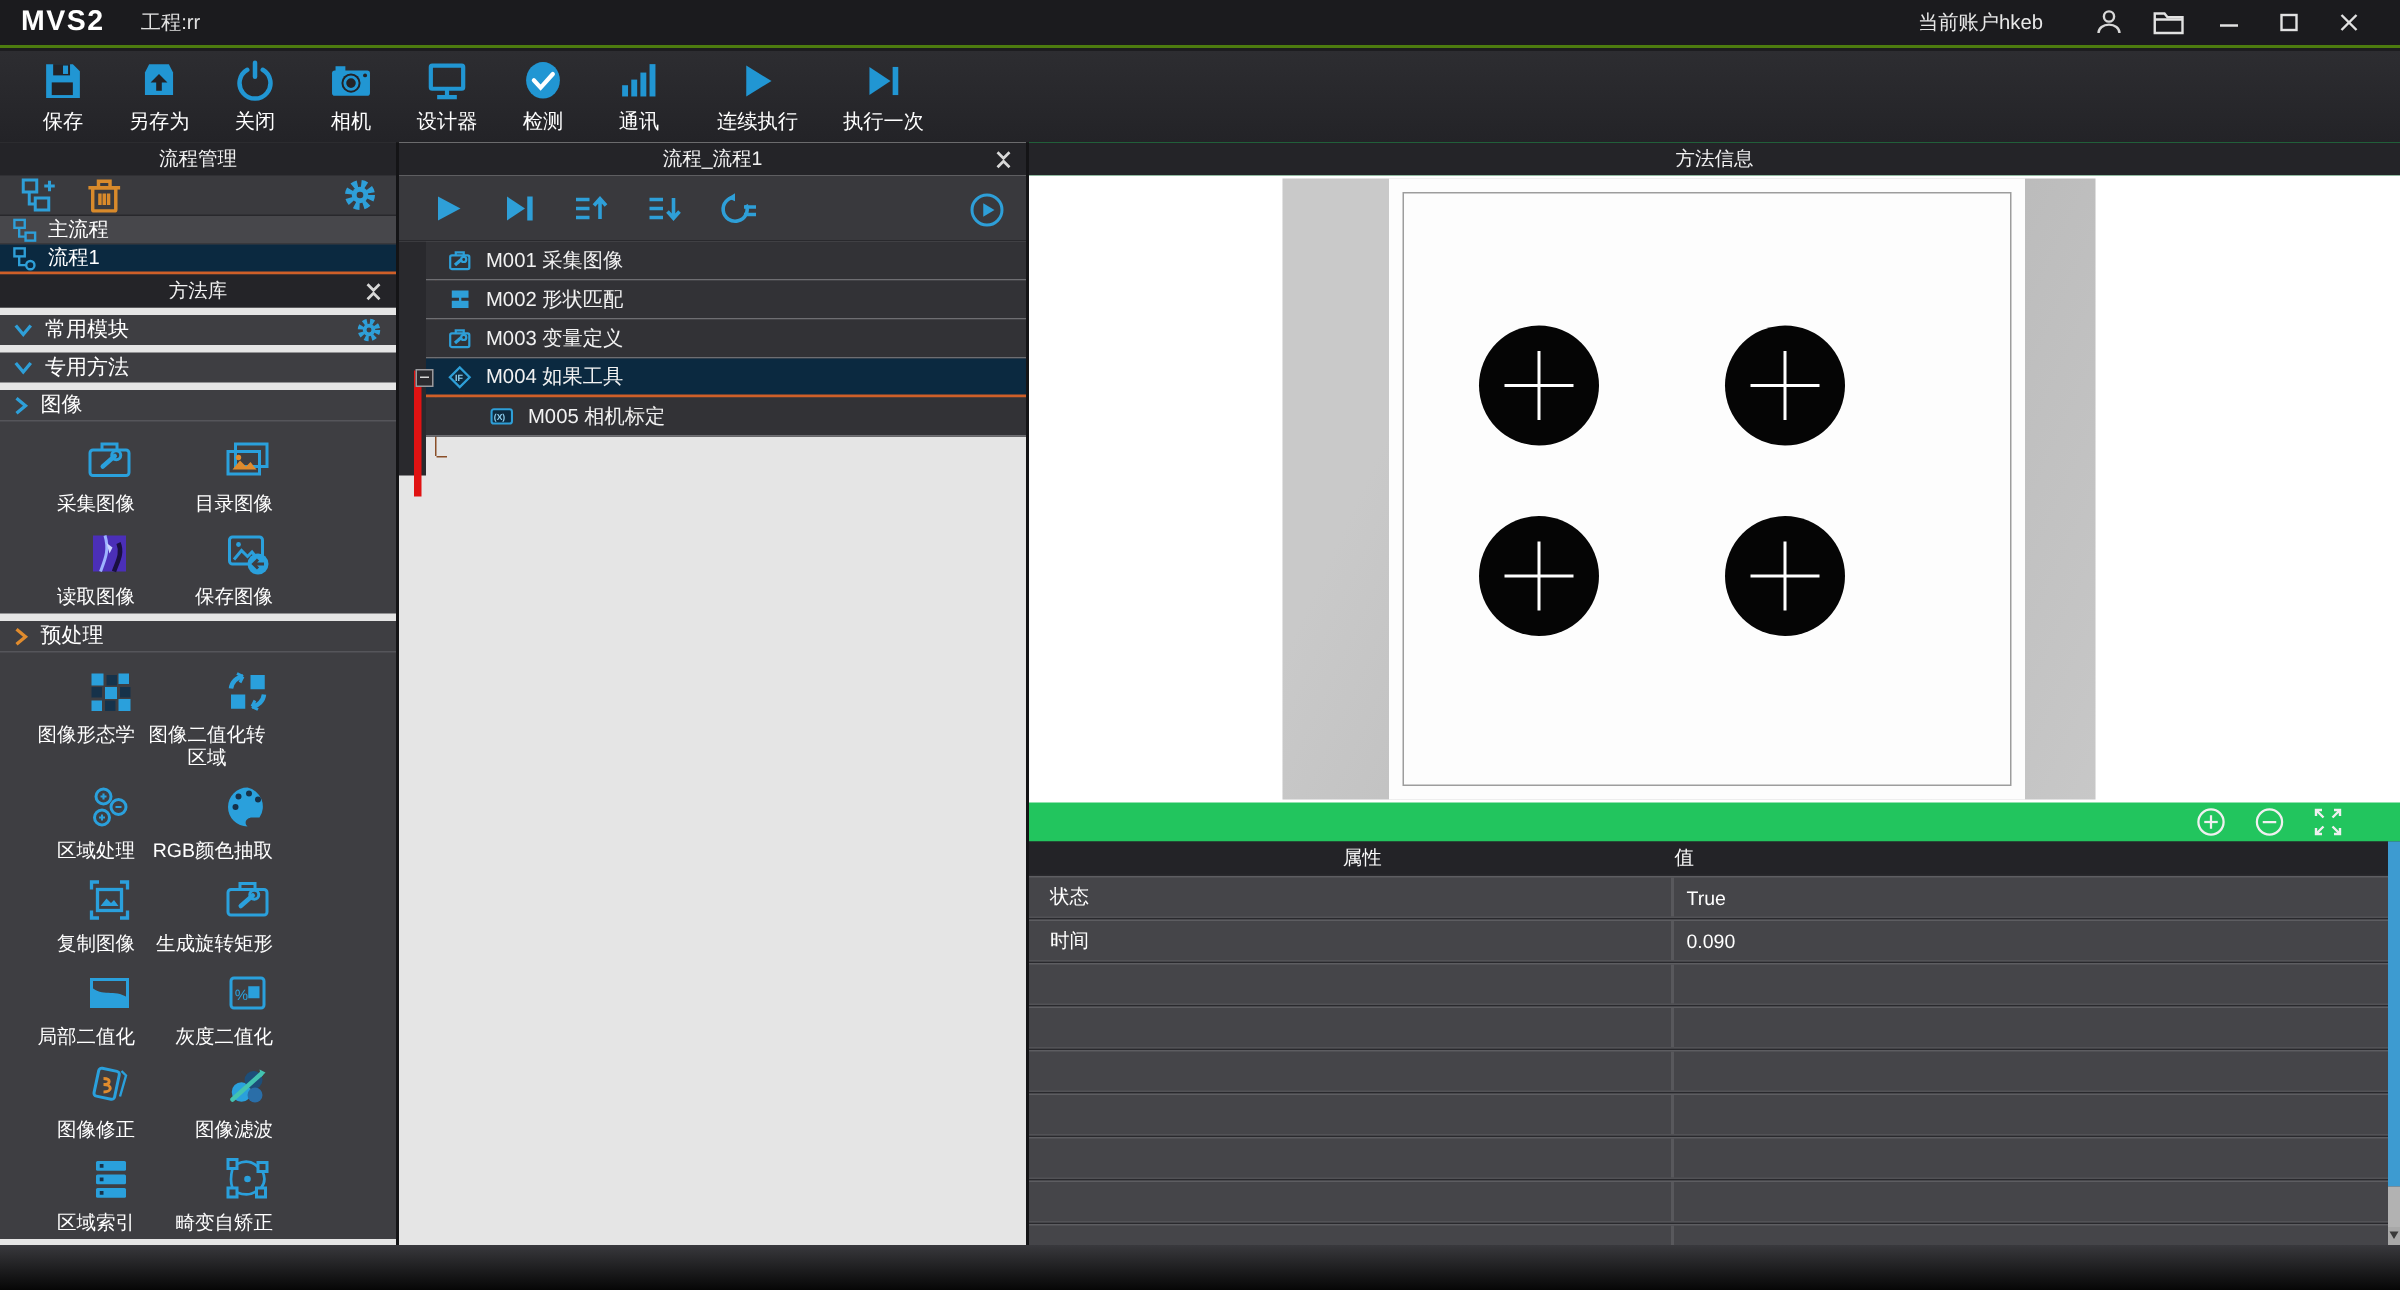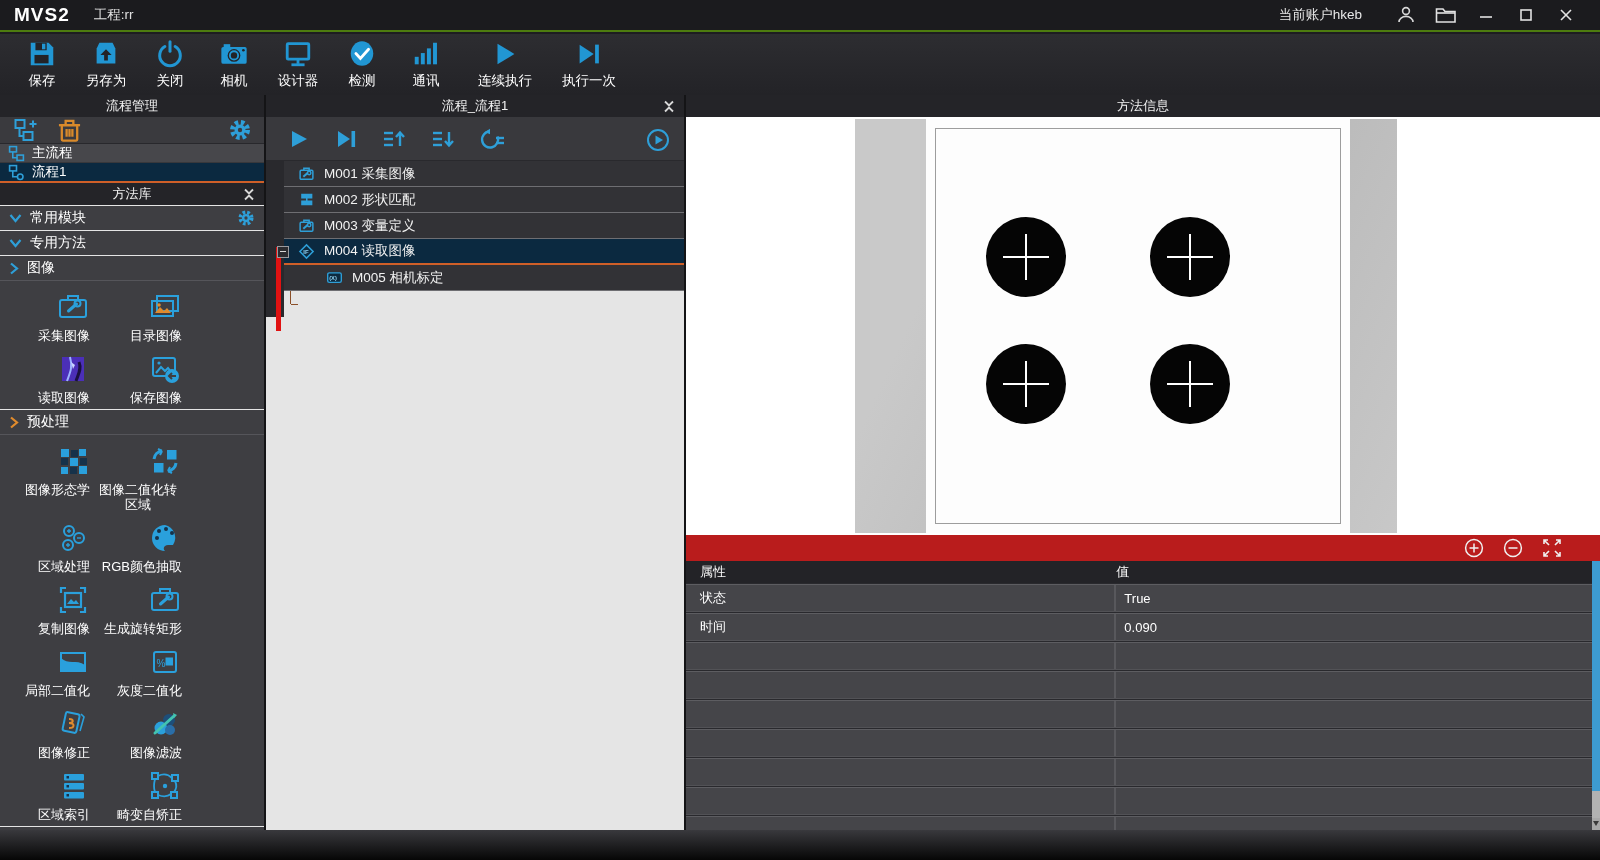--- a/index.html
+++ b/index.html
@@ -22,38 +22,38 @@
     background:linear-gradient(#2d2d31,#232327);display:flex;padding-left:10px;}
   .tool{min-width:64px;padding:5px 8px 0;display:flex;flex-direction:column;align-items:center;cursor:default;}
   .tool .tlbl{font-size:13.5px;color:#fff;margin-top:3px;white-space:nowrap;}
   .tool svg{height:30px;width:32px;}
 
   
   .main{position:absolute;top:95px;left:0;width:1600px;height:735px;display:flex;}
   .vsplit{width:2px;background:#141416;}
   .panel-left{width:264px;background:#3e3e42;overflow:hidden;display:flex;flex-direction:column;}
   .panel-mid{width:418px;background:#e5e5e5;position:relative;overflow:hidden;}
-  .panel-right{flex:1;background:#b91c1c;position:relative;overflow:hidden;}
+  .panel-right{flex:1;background:#22c55e;position:relative;overflow:hidden;text-align:center;}
   .phead{height:22px;min-height:22px;background:#242428;display:flex;align-items:center;justify-content:center;
     font-size:13px;color:#f2f2f2;position:relative;}
   .phead .collapse{position:absolute;right:9px;top:5px;}
   .bottom-strip{position:absolute;top:830px;left:0;right:0;height:30px;
     background:linear-gradient(#39393d,#060606);}
 
   
   .fm-tools{height:42px;background:#3a3a3e;border-bottom:1px solid #28282c;
     display:flex;align-items:center;gap:18px;padding:0 12px;}
   .fm-gear{margin-left:auto;}
   .fm-item{height:25px;background:#47474b;border-bottom:1px solid #38383c;
     display:flex;align-items:center;gap:7px;padding-left:8px;font-size:13.5px;color:#fff;}
   .fm-item.selected{background:#0b2940;border-bottom:2px solid #cf5f28;}
   .fm-spacer{height:66px;background:#424246;}
 
   
-  .lib-sec{height:25px;min-height:25px;background:#3e3e42;border-top:1px solid #e5e5e5;
+  .lib-sec{height:25px;min-height:25px;background:#3e3e42;border-top:5px solid #e5e5e5;
     display:flex;align-items:center;gap:8px;padding:0 9px;font-size:14px;color:#fff;}
   .lib-sec .sec-gear{margin-left:auto;}
   .lib-grid{display:flex;flex-wrap:wrap;background:#3e3e42;border-top:1px solid #55555a;padding-top:4px;}
   .lib-item{width:92px;display:flex;flex-direction:column;align-items:flex-end;
     padding:5px 2px 4px;font-size:13px;line-height:15px;color:#fff;text-align:center;}
   .lib-item svg{width:34px;height:34px;margin-bottom:4px;}
 
   
   .flow-toolbar{height:44px;background:#39393d;border-bottom:1px solid #29292d;
     display:flex;align-items:center;gap:25px;padding-left:22px;position:relative;}
@@ -573,21 +573,21 @@
             <path d="M5 11 l4 -3.5" stroke-width="2"></path>
               <circle cx="10.5" cy="7.5" r="1.6"></circle>
             </svg>
           <span>M003 变量定义</span>
         </div>
         <div class="trow selected">
           <svg class="node-ic" viewBox="0 0 16 16">
             <rect x="3.6" y="3.6" width="8.8" height="8.8" transform="rotate(45 8 8)" fill="#0d2a3f" stroke="#2e9fd8" stroke-width="1.4"></rect>
             <text x="5" y="10.4" font-size="5.6" fill="#8fd0f0" font-family="Liberation Sans, sans-serif" font-weight="bold">IF</text>
             </svg>
-          <span>M004 读取图像</span>
+          <span>M004 如果工具</span>
         </div>
         <div class="trow child">
           <svg class="node-ic" viewBox="0 0 16 16">
             <rect x="1.6" y="3.6" width="12.8" height="9" rx="1.5" fill="#0d2a3f" stroke="#2e9fd8" stroke-width="1.3"></rect>
             <text x="3" y="10.4" font-size="5.4" fill="#8fd0f0" font-family="Liberation Sans, sans-serif" font-weight="bold">(X)</text>
             </svg>
           <span>M005 相机标定</span>
         </div>
 
         <div class="red-bar"></div>

